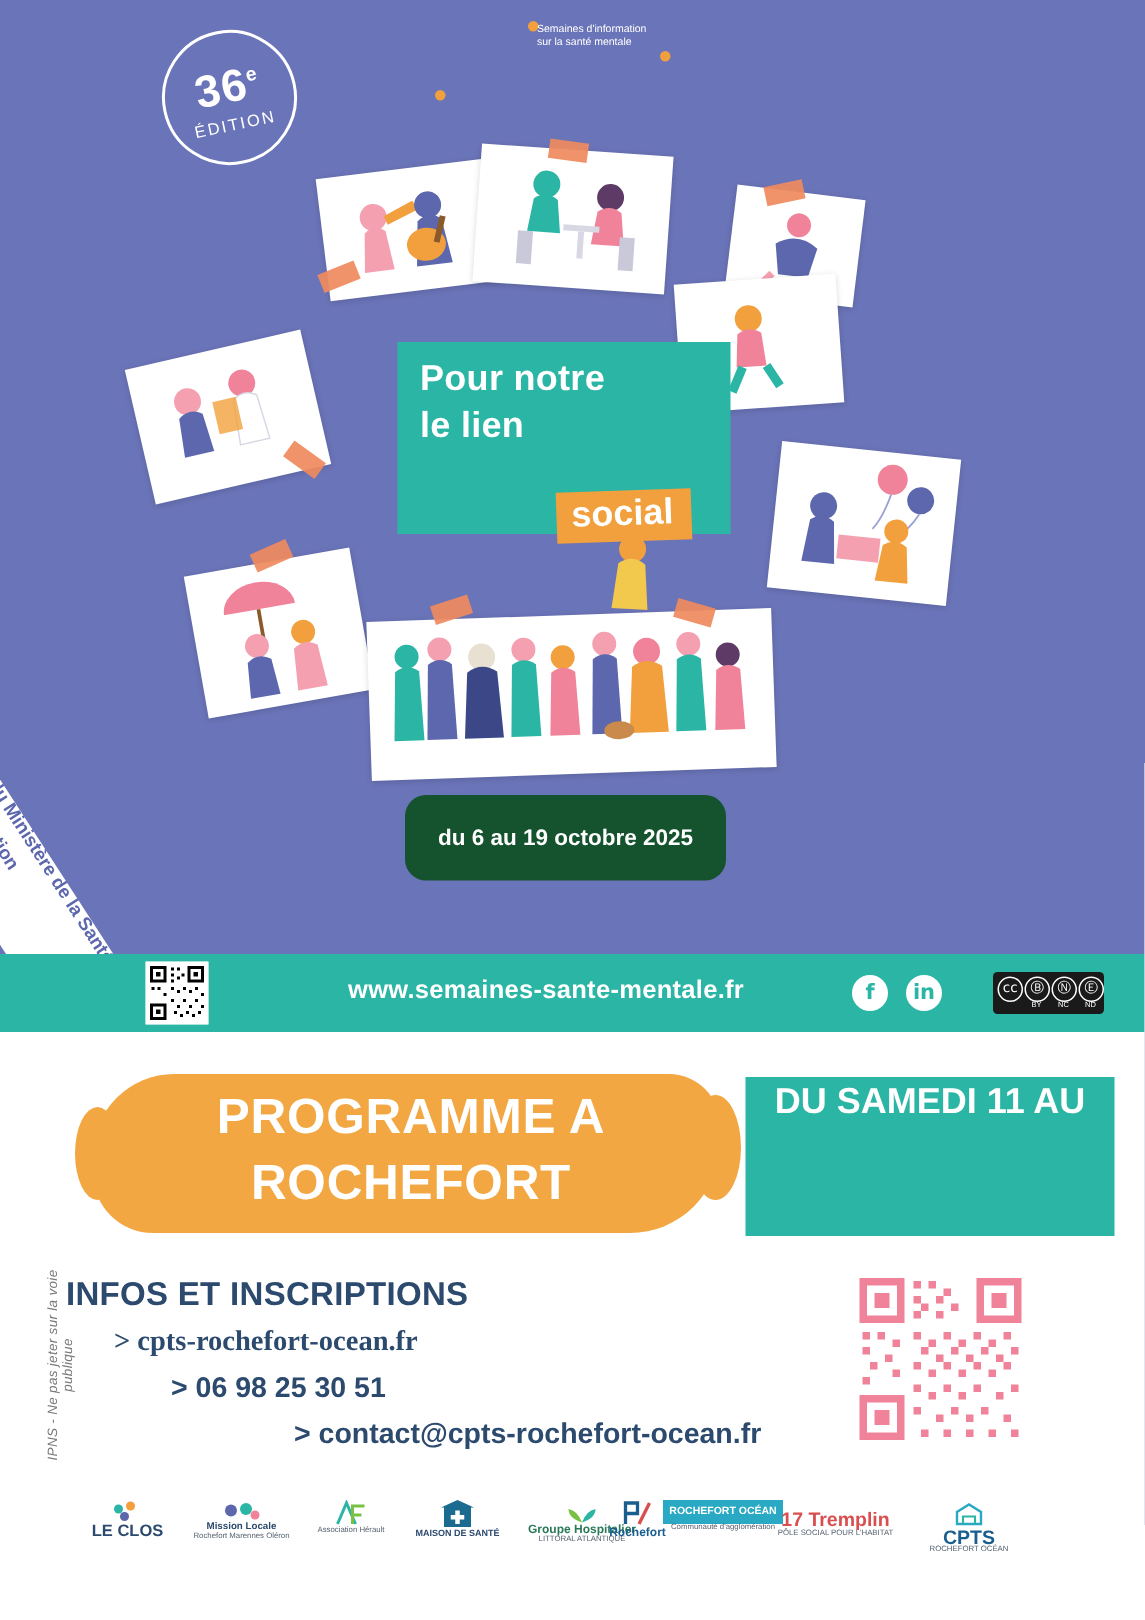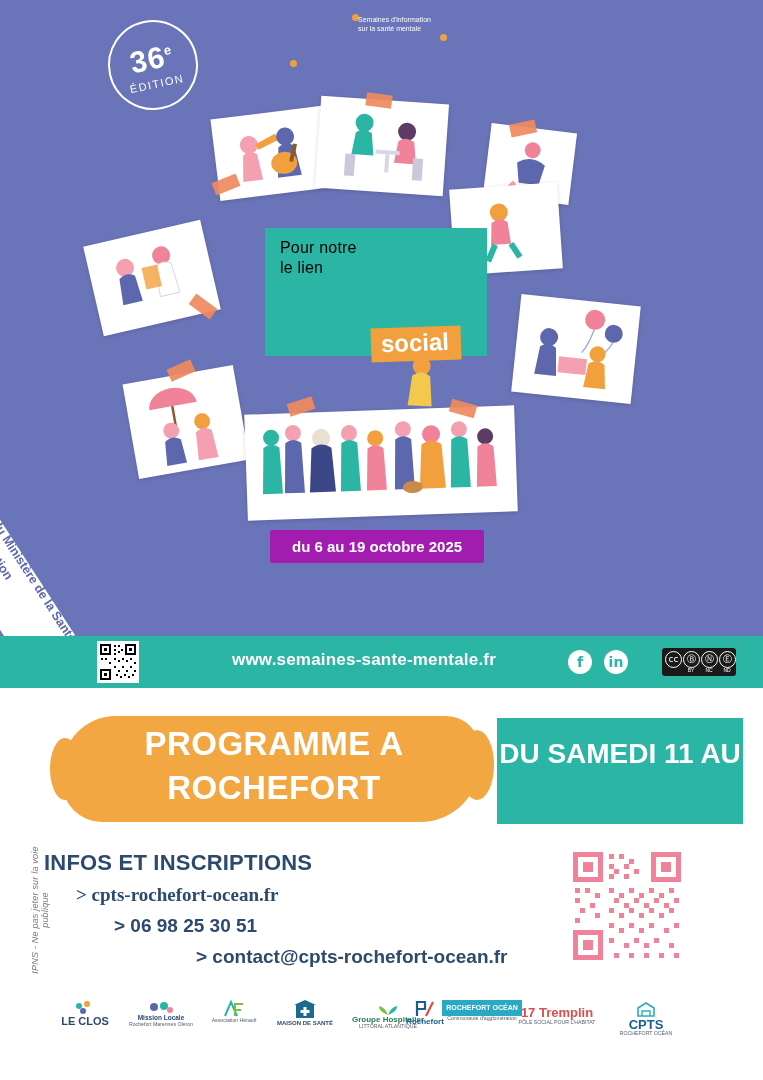--- a/index.html
+++ b/index.html
@@ -103,47 +103,47 @@
   .headline-block {
     position: absolute;
     left: 265px; top: 228px;
     width: 222px; height: 128px;
     background: #2ab5a5;
   }
   .headline-text {
     position: absolute;
     left: 280px; top: 238px;
     width: 215px;
-    color: #000000;
-    font-size: 16px;
-    font-weight: normal;
+    color: #ffffff;
+    font-size: 24px;
+    font-weight: bold;
     line-height: 1.28;
     letter-spacing: .2px;
   }
   .social-chip {
     position: absolute;
     left: 371px; top: 327px;
     background: #f2a03d;
     color: #ffffff;
     font-size: 24px;
     font-weight: bold;
     padding: 2px 12px 4px 10px;
     transform: rotate(-2deg);
   }
 
   
   .date-chip {
     position: absolute;
     left: 270px; top: 530px;
-    background: #a21caf;
+    background: #14532d;
     color: #ffffff;
     font-size: 15px;
     font-weight: bold;
-    padding: 8px 22px;
-    border-radius: 2px;
+    padding: 20px 22px;
+    border-radius: 14px;
   }
 
   
   .ribbon {
     position: absolute;
     left: -92px; top: 378px;
     width: 360px; height: 60px;
     background: #ffffff;
     transform: rotate(57deg);
     transform-origin: left top;
@@ -265,25 +265,25 @@
     text-align: center;
     letter-spacing: .5px;
   }
 
   .date-block {
     position: absolute;
     left: 497px; top: 718px;
     width: 246px; height: 106px;
     background: #2ab5a5;
     color: #ffffff;
-    font-size: 28px;
+    font-size: 24px;
     font-weight: bold;
     line-height: 1.33;
     text-align: center;
-    padding-top: 17px;
+    padding-top: 1px;
     box-sizing: border-box;
   }
 
   .infos-title {
     position: absolute;
     left: 44px; top: 850px;
     color: #2c4a6e;
     font-size: 22px;
     font-weight: bold;
     letter-spacing: .2px;

